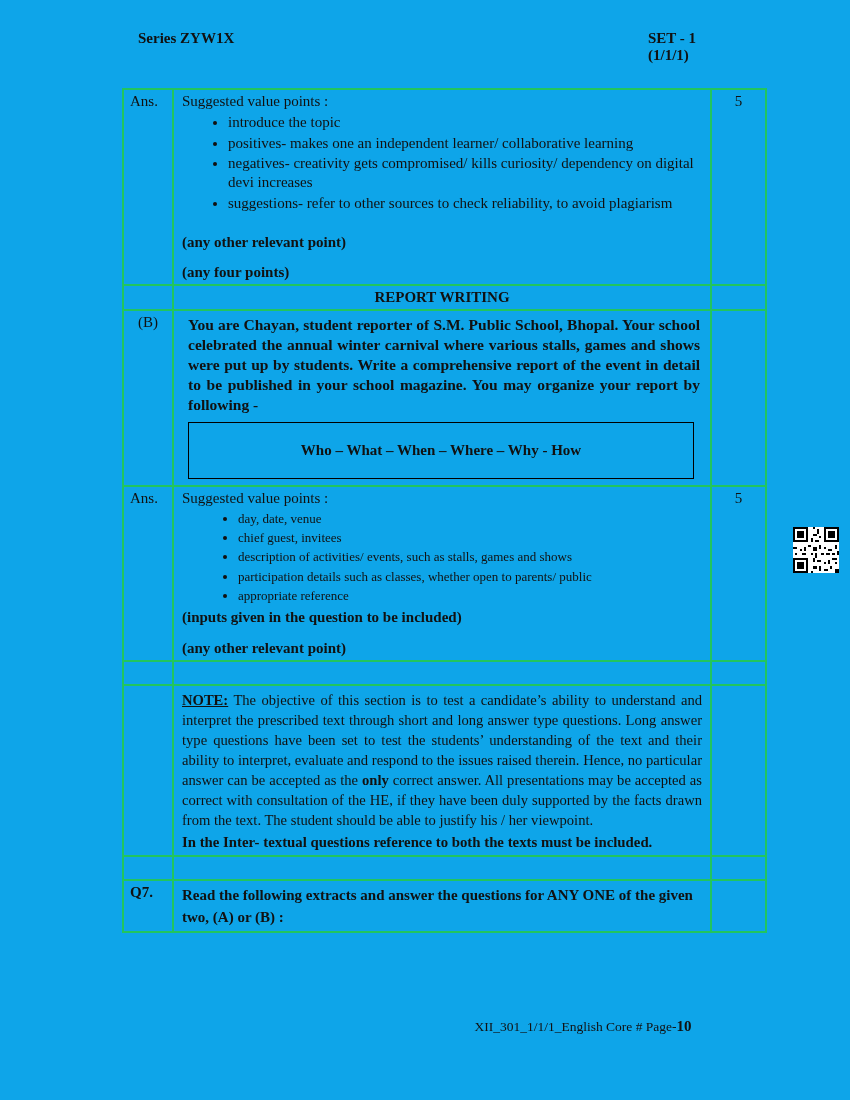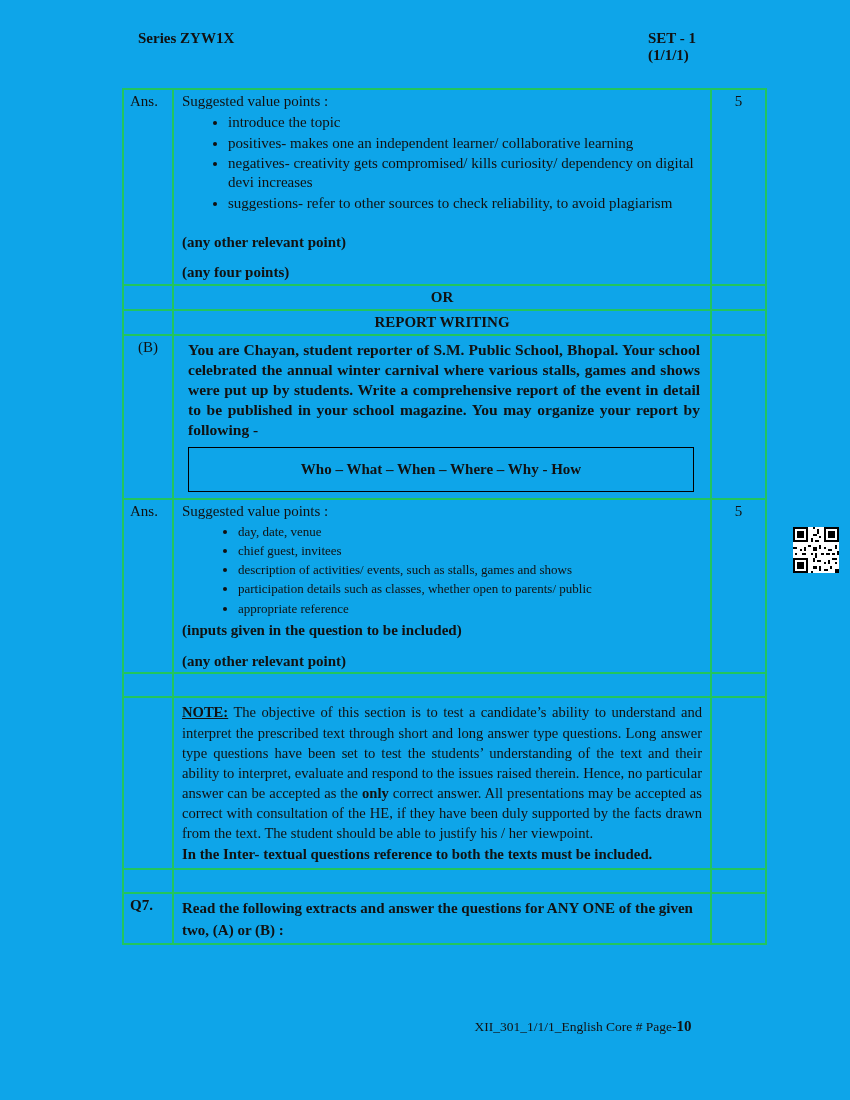--- a/index.html
+++ b/index.html
@@ -36,21 +36,21 @@
   ul.points2 { margin: 3px 0 0 0; padding-left: 58px; font-size: 13px; }
   ul.points2 li { margin-bottom: 3px; }
   .bold-note { font-weight: bold; margin-left: 2px; }
   .mt20 { margin-top: 20px; }
   .mt12 { margin-top: 12px; }
   .mt4 { margin-top: 4px; }
 
   .qb-text { font-weight: bold; font-size: 15.5px; line-height: 1.3; margin: 2px 4px 0 8px; text-align: justify; }
   .who-box {
     border: 1px solid #000; margin: 7px 4px 4px 8px; width: 506px;
-    text-align: center; font-weight: bold; font-size: 15px; padding: 12px 0;
+    text-align: center; font-weight: bold; font-size: 15px; padding: 18px 0;
   }
 
   .note-para { font-size: 14.6px; line-height: 1.38; text-align: justify; margin: 2px 2px 0 2px; }
   .note-label { font-weight: bold; text-decoration: underline; }
   .note-bold-line { font-weight: bold; margin: 2px 2px 2px 2px; font-size: 14.8px; }
 
   .q7-text { font-weight: bold; margin: 2px 2px 0 2px; line-height: 1.45; }
 
   .section-title { font-size: 16px; }
   .section-sub { font-size: 15.5px; }
@@ -143,25 +143,20 @@
           <li>positives- makes one an independent learner/ collaborative learning</li>
           <li>negatives- creativity gets compromised/ kills curiosity/ dependency on digital devi increases</li>
           <li>suggestions- refer to other sources to check reliability, to avoid plagiarism</li>
         </ul>
         <div class="bold-note mt20">(any other relevant point)</div>
         <div class="bold-note mt12">(any four points)</div>
       </td>
       <td class="marks">5</td>
     </tr>
 
-    <tr>
-      <td class="lbl" style="height:21px"></td>
-      <td class="center-bold">OR</td>
-      <td class="marks"></td>
-    </tr>
 
     <tr>
       <td class="lbl" style="height:22px"></td>
       <td class="center-bold">REPORT WRITING</td>
       <td class="marks"></td>
     </tr>
 
     <tr>
       <td class="lbl center" style="height:118px">(B)</td>
       <td>

